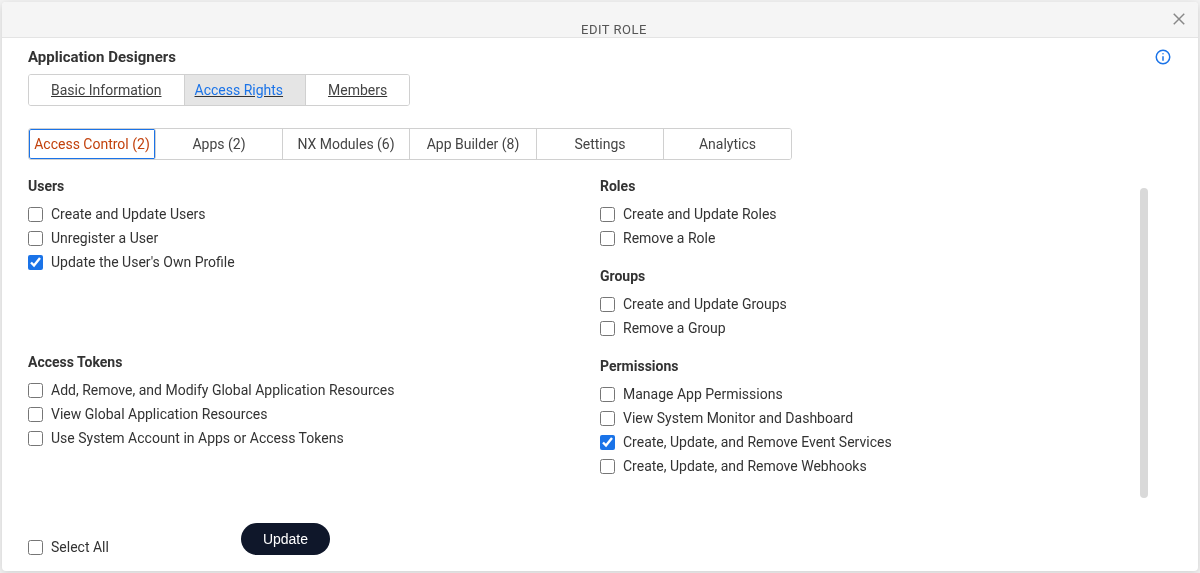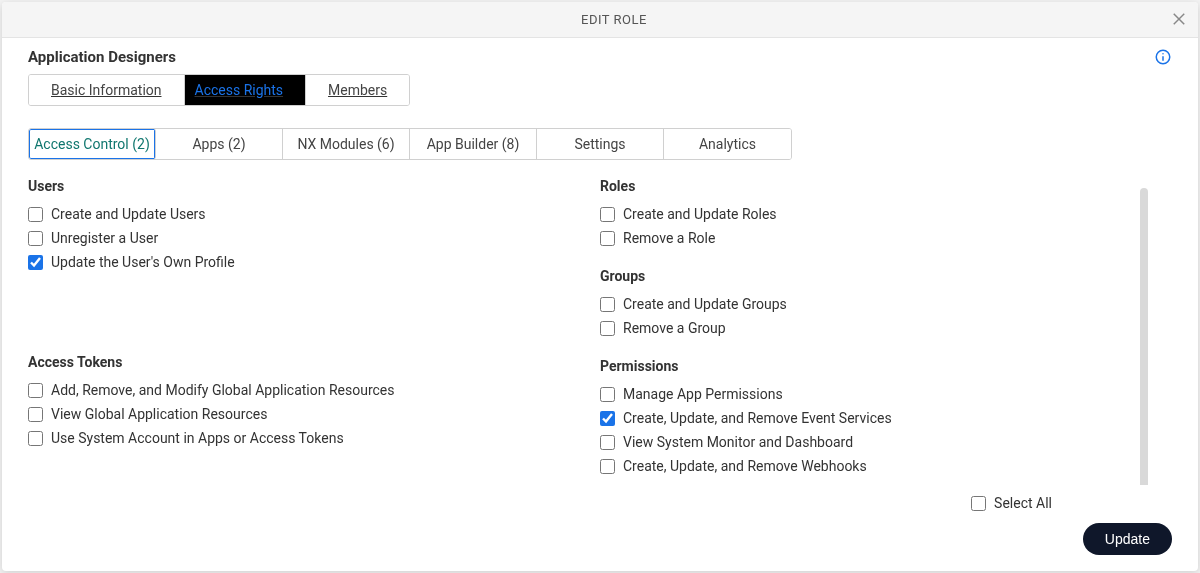--- a/index.html
+++ b/index.html
@@ -14,21 +14,21 @@
     box-shadow: 0 2px 8px rgba(0,0,0,0.15);
     display: flex;
     flex-direction: column;
     overflow: hidden;
   }
   .modal-header {
     height: 36px;
     background: #f5f5f5;
     border-bottom: 1px solid #e4e4e4;
     display: flex;
-    align-items: center;
+    align-items: flex-end;
     justify-content: center;
     position: relative;
     font-size: 13px;
     letter-spacing: 0.5px;
     color: #555;
     padding-left: 28px;
   }
   .close-icon {
     position: absolute;
     right: 10px;
@@ -73,21 +73,21 @@
   .top-tab {
     padding: 7px 22px;
     font-size: 14px;
     color: #444;
     cursor: pointer;
     border-right: 1px solid #d0d0d0;
     background: #fff;
   }
   .top-tab:last-child { border-right: none; }
   .top-tab.active {
-    background: #000000;
+    background: #e5e5e5;
     color: #1a73e8;
     padding-left: 10px;
   }
   .sub-tabs {
     display: flex;
     border: 1px solid #d0d0d0;
     border-radius: 3px;
     width: fit-content;
     overflow: hidden;
     margin-bottom: 14px;
@@ -97,21 +97,21 @@
     text-align: center;
     padding: 7px 0;
     font-size: 14px;
     color: #444;
     cursor: pointer;
     border-right: 1px solid #d0d0d0;
     background: #fff;
   }
   .sub-tab:last-child { border-right: none; }
   .sub-tab.active-sub {
-    color: #0f766e;
+    color: #c2410c;
     box-shadow: inset 0 0 0 1px #1a73e8;
     border-radius: 2px;
   }
   .perm-grid {
     display: flex;
   }
   .col {
     flex: 1;
   }
   .perm-group-title {
@@ -141,21 +141,20 @@
     right: 50px;
     top: 150px;
     width: 8px;
     height: 310px;
     background: #d9d9d9;
     border-radius: 4px;
   }
   .modal-footer {
     padding: 10px 26px 16px 26px;
     display: flex;
-    flex-direction: column;
     align-items: flex-end;
     gap: 12px;
   }
   .select-all-row {
     display: flex;
     align-items: center;
     gap: 8px;
     margin-right: 120px;
     font-size: 14px;
   }
@@ -267,26 +266,26 @@
               <span>Remove a Group</span>
             </label>
           </div>
           <div class="perm-group">
             <div class="perm-group-title">Permissions</div>
             <label class="check-row">
               <input type="checkbox" style="">
               <span>Manage App Permissions</span>
             </label>
             <label class="check-row">
+              <input type="checkbox" style="">
+              <span>View System Monitor and Dashboard</span>
+            </label>
+            <label class="check-row">
               <input type="checkbox" checked="" style="">
               <span>Create, Update, and Remove Event Services</span>
-            </label>
-            <label class="check-row">
-              <input type="checkbox" style="">
-              <span>View System Monitor and Dashboard</span>
             </label>
             <label class="check-row">
               <input type="checkbox" style="">
               <span>Create, Update, and Remove Webhooks</span>
             </label>
           </div>
         </div>
     </div>
 
     <div class="scroll-track"></div>

